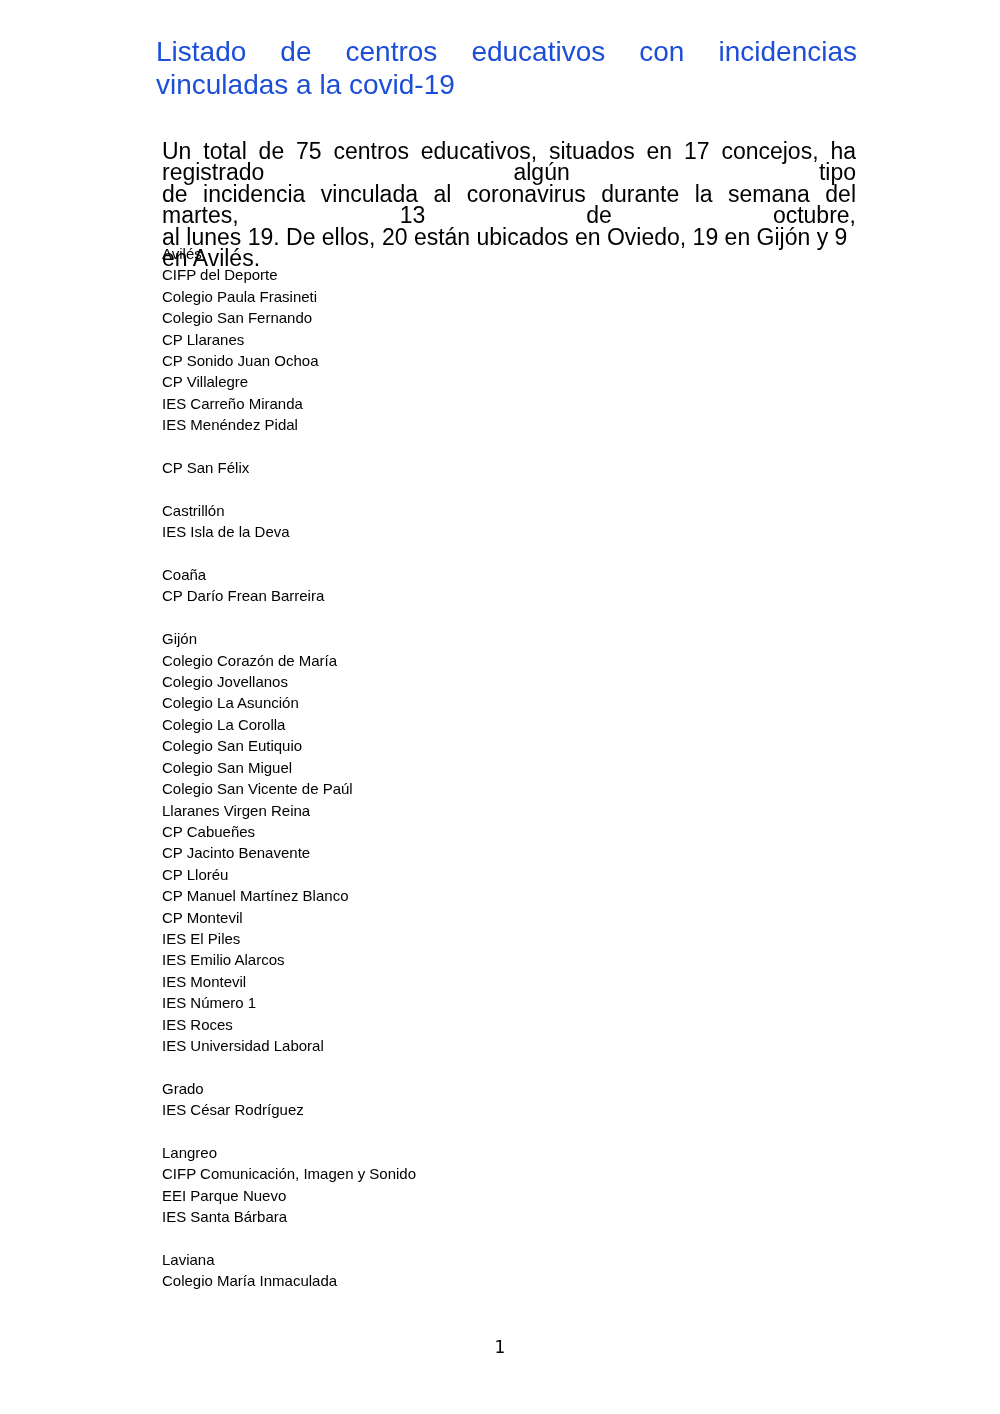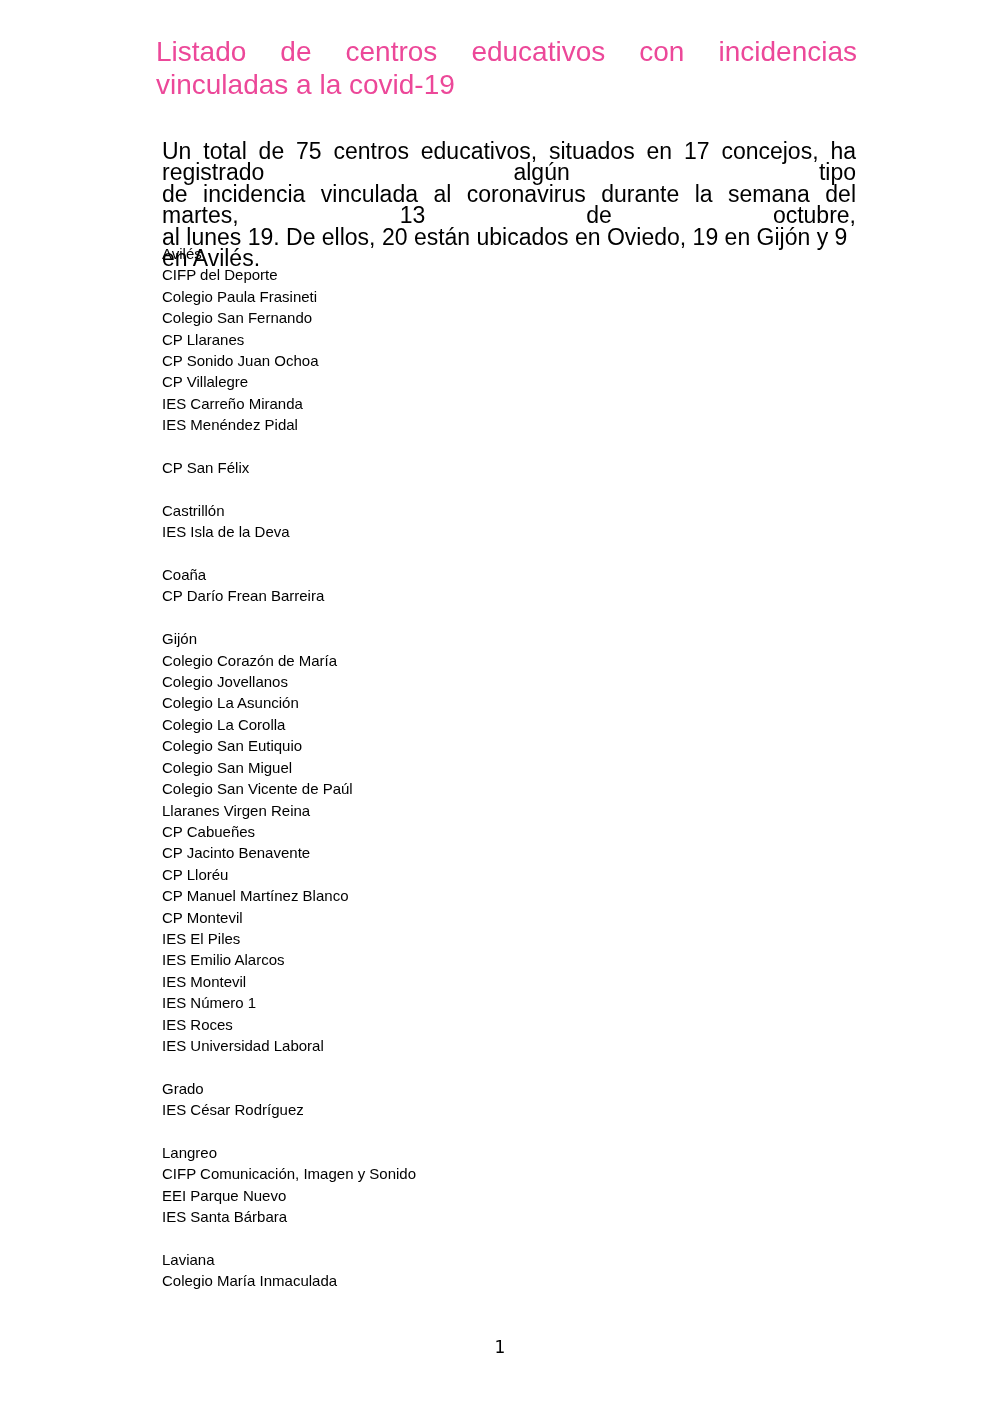--- a/index.html
+++ b/index.html
@@ -12,21 +12,21 @@
     font-family: "Liberation Sans", "DejaVu Sans", sans-serif;
     overflow: hidden;
   }
   .doc-title {
     position: absolute;
     left: 156px;
     top: 35px;
     width: 701px;
     font-size: 28px;
     line-height: 33px;
-    color: #ec4899;
+    color: #1d4ed8;
   }
   .jline {
     text-align: justify;
     text-align-last: justify;
   }
   .intro {
     position: absolute;
     left: 162px;
     top: 141px;
     width: 694px;

